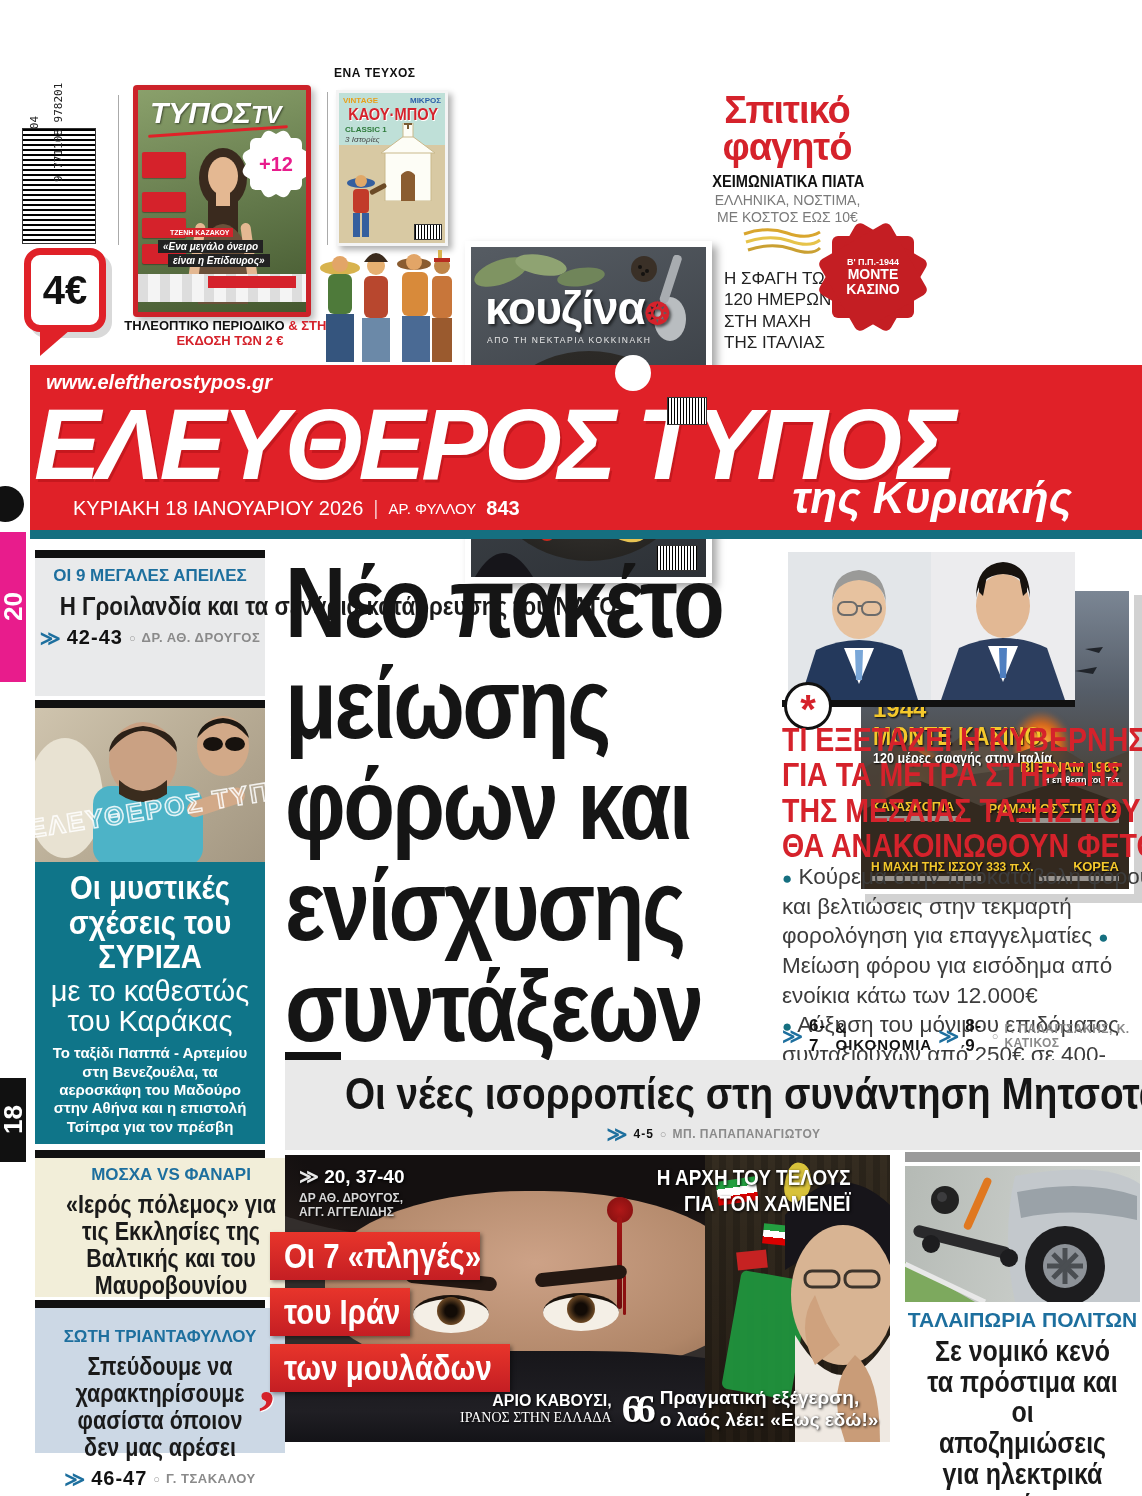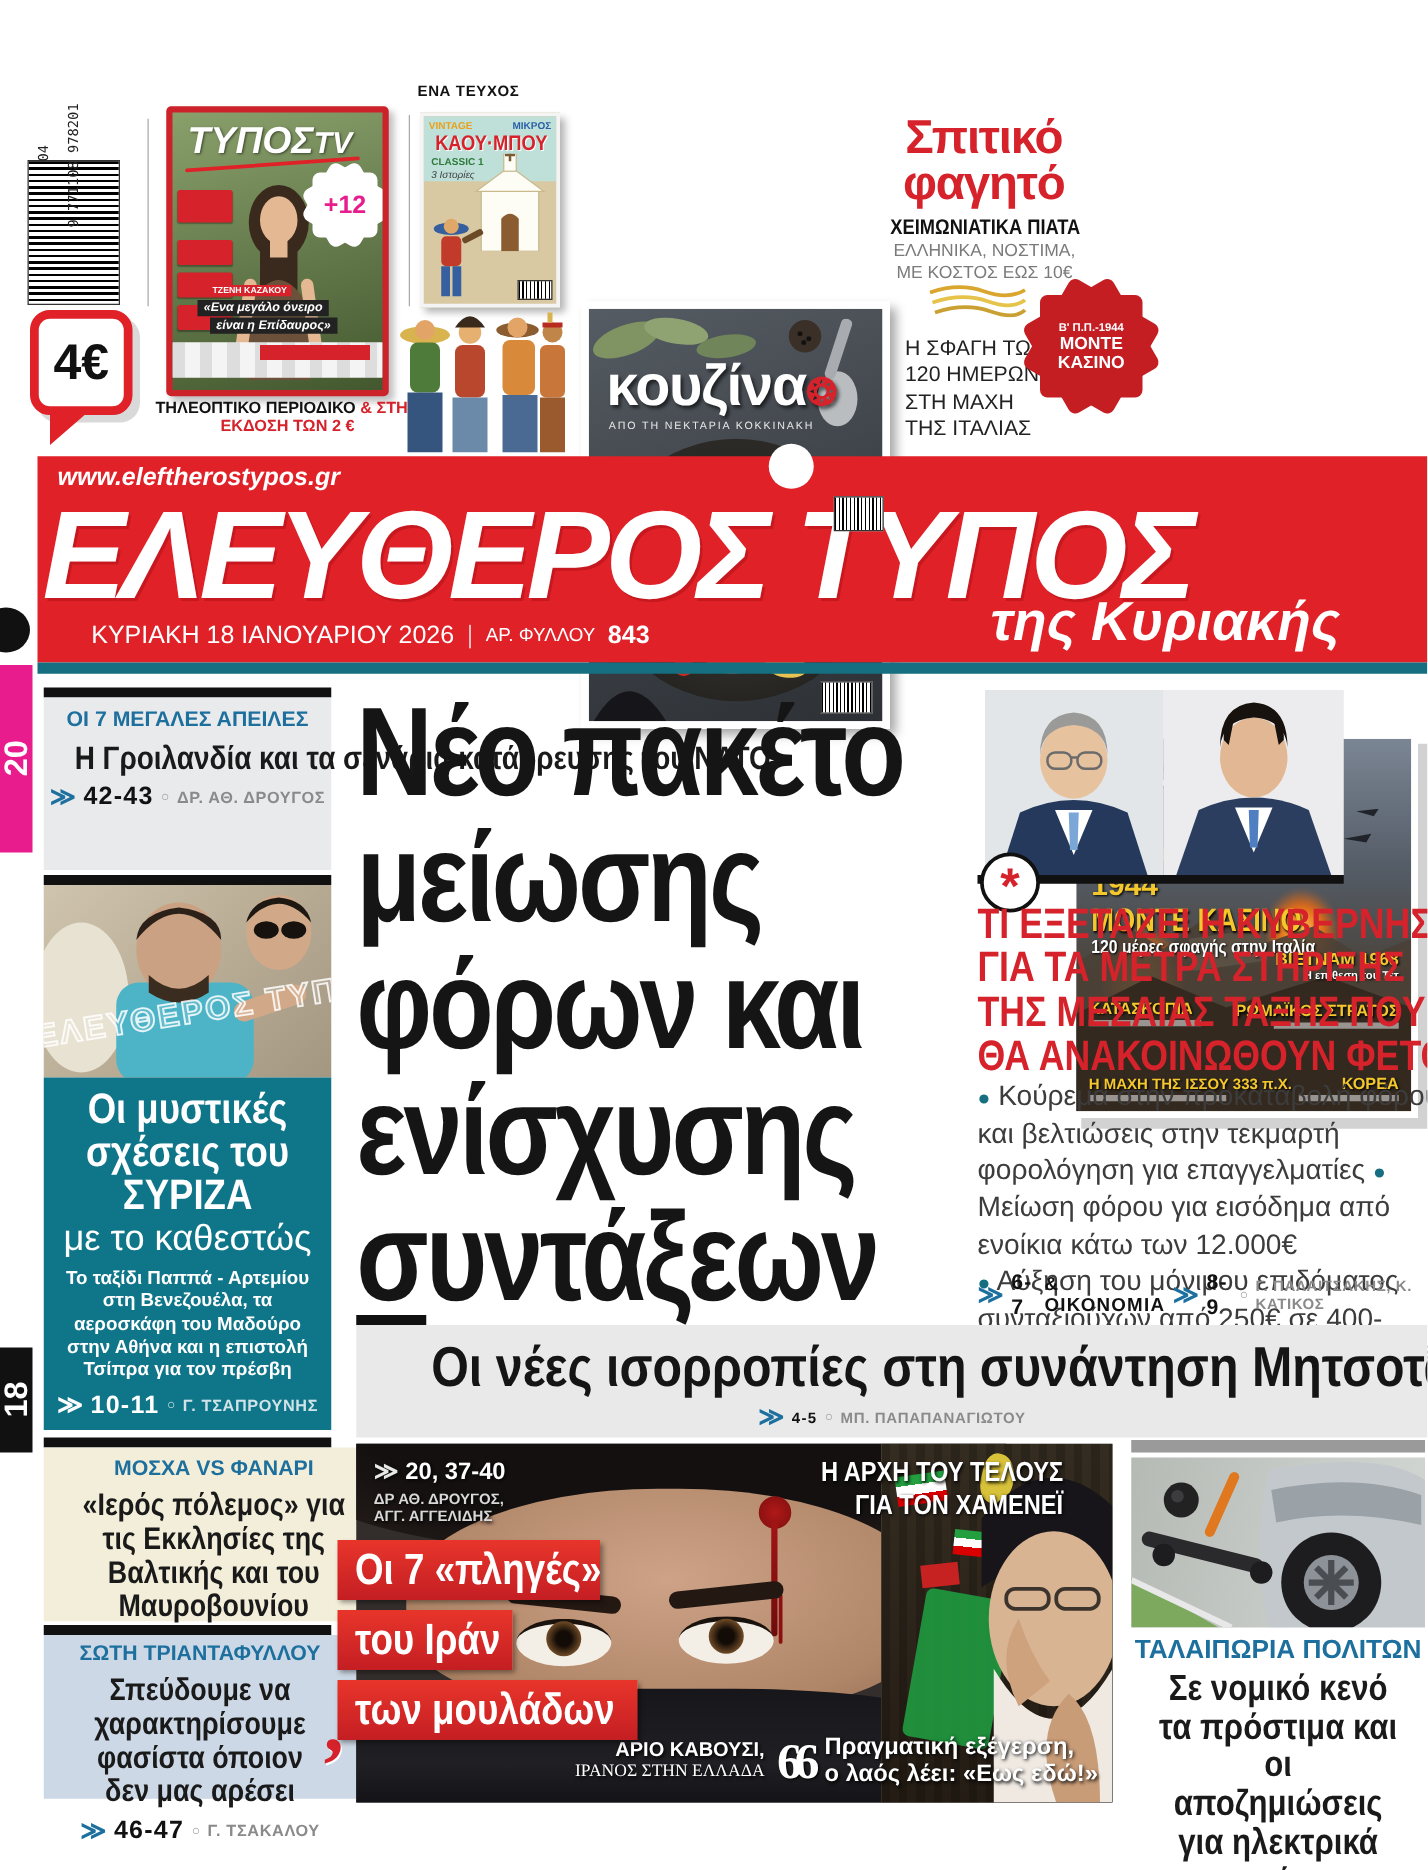--- a/index.html
+++ b/index.html
@@ -341,21 +341,21 @@
       <span class="mast-sub" style="font-weight:bold;">843</span>
     </div>
     <div class="abs edition" style="right:70px;top:108px;">της Κυριακής</div>
     <div class="abs" style="left:585px;top:-10px;width:36px;height:36px;border-radius:50%;background:#fff;"></div>
     <div class="abs barcode" style="left:637px;top:32px;width:38px;height:26px;background:#fff;background-image:repeating-linear-gradient(90deg,#000 0 1px,#fff 1px 3px);"></div>
   </div>
   <div class="abs tealbar" style="left:30px;top:530px;width:1112px;height:9px;"></div>
 
   <div class="abs topbar" style="left:35px;top:550px;width:230px;"></div>
   <div class="abs lbox" style="left:35px;top:558px;width:230px;height:130px;background:#e9eaeb;padding-top:8px;">
-    <div class="kicker" style="font-size:17px;">ΟΙ 7 ΜΕΓΑΛΕΣ ΑΠΕΙΛΕΣ</div>
+    <div class="kicker" style="font-size:17px;">ΟΙ 9 ΜΕΓΑΛΕΣ ΑΠΕΙΛΕΣ</div>
     <h3 class="condC" style="font-size:26px;">Η Γροιλανδία και τα σενάρια κατάρρευσης του ΝΑΤΟ</h3>
     <div class="refline">
       <span class="arr">≫</span>
       <span class="pg">42-43</span>
       <span class="oo">○</span>
       <span class="by">ΔΡ. ΑΘ. ΔΡΟΥΓΟΣ</span>
     </div>
   </div>
 
   <div class="abs topbar" style="left:35px;top:700px;width:230px;"></div>
@@ -372,20 +372,21 @@
       <ellipse cx="178" cy="36" rx="10" ry="7" fill="#17120e"></ellipse>
         <ellipse cx="200" cy="36" rx="10" ry="7" fill="#17120e"></ellipse>
       <rect x="150" y="96" width="60" height="16" rx="8" fill="#d2a988" transform="rotate(-18 150 96)"></rect>
     </svg>
     <div class="abs wm" style="left:-8px;top:84px;transform:rotate(-9deg);">ΕΛΕΥΘΕΡΟΣ ΤΥΠΟΣ</div>
   </div>
   <div class="abs tealbox" style="left:35px;top:862px;width:230px;height:276px;padding-top:6px;">
     <div class="condC" style="font-size:34px;font-weight:bold;line-height:1.02;margin:2px 8px;white-space:normal;">Οι μυστικές σχέσεις του ΣΥΡΙΖΑ</div>
     <div style="font-size:29px;font-weight:300;line-height:1.04;margin-top:2px;">
       <div>με το καθεστώς</div>
+      <div>του Καράκας</div>
     </div>
     <div style="font-size:15px;font-weight:bold;line-height:1.22;margin:8px 11px 0;">Το ταξίδι Παππά - Αρτεμίου στη Βενεζουέλα, τα αεροσκάφη του Μαδούρο στην Αθήνα και η επιστολή Τσίπρα για τον πρέσβη</div>
     <div class="refline" style="margin-top:7px;">
       <span class="arr" style="color:#fff;">≫</span>
       <span class="pg" style="color:#fff;">10-11</span>
       <span class="oo" style="color:#cfe3e8;">○</span>
       <span class="by" style="color:#cfe3e8;">Γ. ΤΣΑΠΡΟΥΝΗΣ</span>
     </div>
   </div>
 
@@ -395,21 +396,21 @@
     <h3 class="condC" style="font-size:25px;white-space:normal;">«Ιερός πόλεμος» για τις Εκκλησίες της Βαλτικής και του Μαυροβουνίου</h3>
     <div class="refline">
       <span class="arr">≫</span>
       <span class="pg">14-15</span>
       <span class="oo">○</span>
       <span class="by">Β. ΝΙΚΟΛΑΟΥ</span>
     </div>
   </div>
 
   <div class="abs topbar" style="left:35px;top:1300px;width:230px;"></div>
-  <div class="abs lbox" style="left:35px;top:1308px;width:250px;height:126px;background:#ccd8e5;padding-top:5px;">
+  <div class="abs lbox" style="left:35px;top:1308px;width:250px;height:126px;background:#ccd8e5;padding-top:19px;">
     <div class="kicker" style="font-size:17px;">ΣΩΤΗ ΤΡΙΑΝΤΑΦΥΛΛΟΥ</div>
     <h3 class="condC" style="font-size:25px;white-space:normal;">Σπεύδουμε να χαρακτηρίσουμε φασίστα όποιον δεν μας αρέσει</h3>
     <div class="abs" style="right:10px;top:72px;font-family:'Liberation Serif',serif;font-weight:bold;font-size:64px;line-height:0;color:#d5222b;text-shadow:1px 1px 0 #fff;">,</div>
     <div class="refline">
       <span class="arr">≫</span>
       <span class="pg">46-47</span>
       <span class="oo">○</span>
       <span class="by">Γ. ΤΣΑΚΑΛΟΥ</span>
     </div>
   </div>

